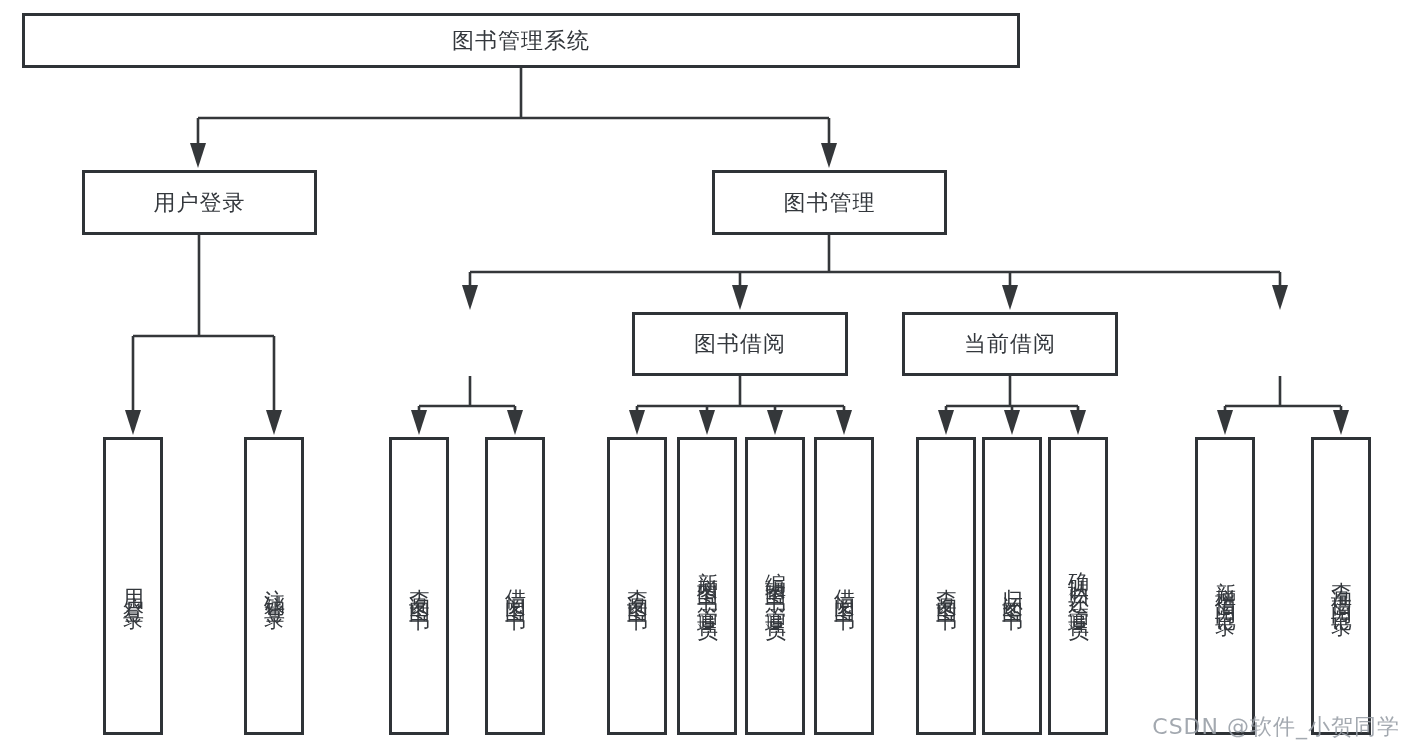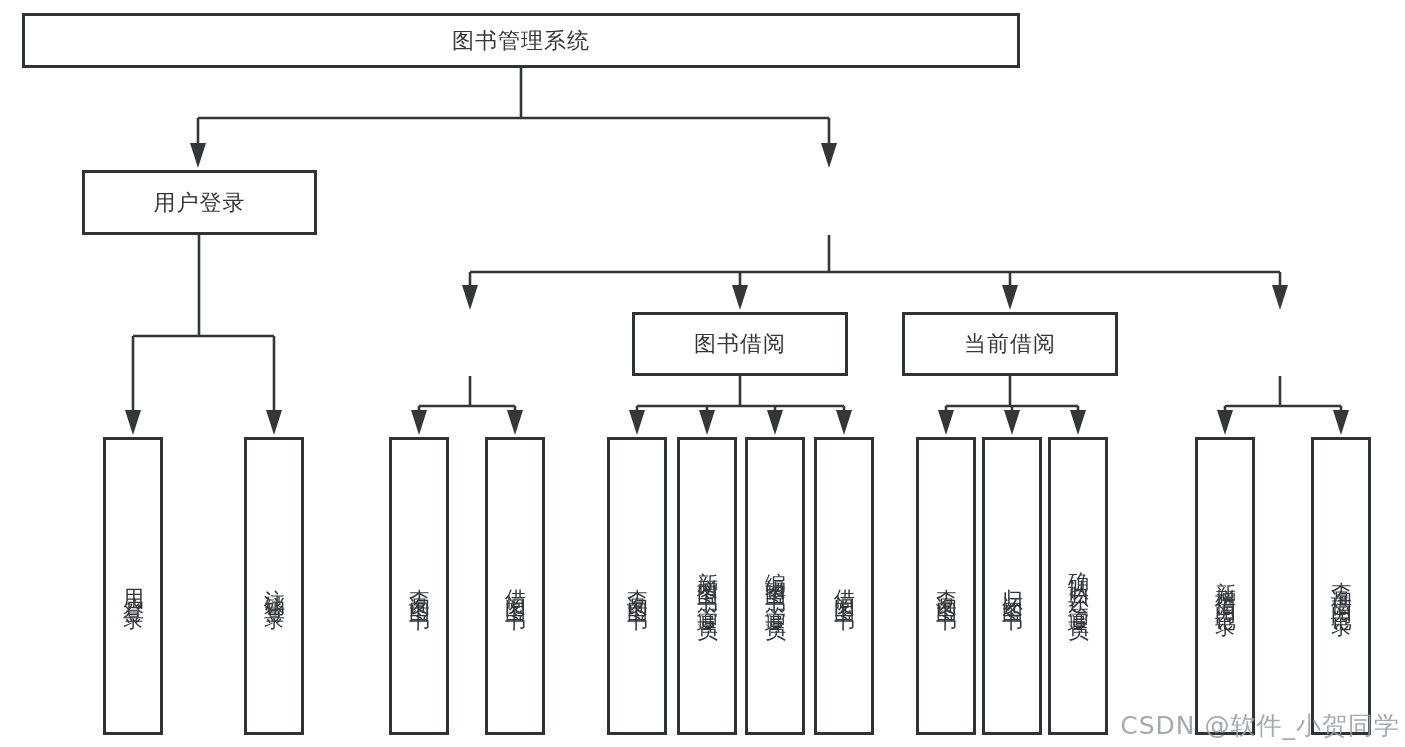--- a/index.html
+++ b/index.html
@@ -48,21 +48,21 @@
     writing-mode: vertical-rl;
     text-orientation: mixed;
     font-size: 21px;
     letter-spacing: 7px;
     line-height: 1;
   }
   .watermark {
     position: absolute;
     right: 5px;
     bottom: 5px;
-    font-size: 25px;
+    font-size: 22px;
     color: var(--color-watermark);
     opacity: 0.9;
     white-space: nowrap;
     letter-spacing: 1px;
   }
 </style>
 </head>
 <body>
 
 <div class="canvas">
@@ -110,20 +110,23 @@
     </g>
   </svg>
 
   <div class="node" style="left:22px; top:13px; width:998px; height:55px;">
     <span class="hlabel">图书管理系统</span>
   </div>
 
   <div class="node" style="left:82px; top:170px; width:235px; height:65px;">
     <span class="hlabel">用户登录</span>
   </div>
+  <div class="node" style="left:712px; top:170px; width:235px; height:65px;">
+    <span class="hlabel">图书管理</span>
+  </div>
 
   <div class="node" style="left:632px; top:312px; width:216px; height:64px;">
     <span class="hlabel">图书借阅</span>
   </div>
   <div class="node" style="left:902px; top:312px; width:216px; height:64px;">
     <span class="hlabel">当前借阅</span>
   </div>
 
   <div class="node leaf" style="left:103px; top:437px; width:60px; height:298px;">
     <span class="vlabel">用户登录</span>

